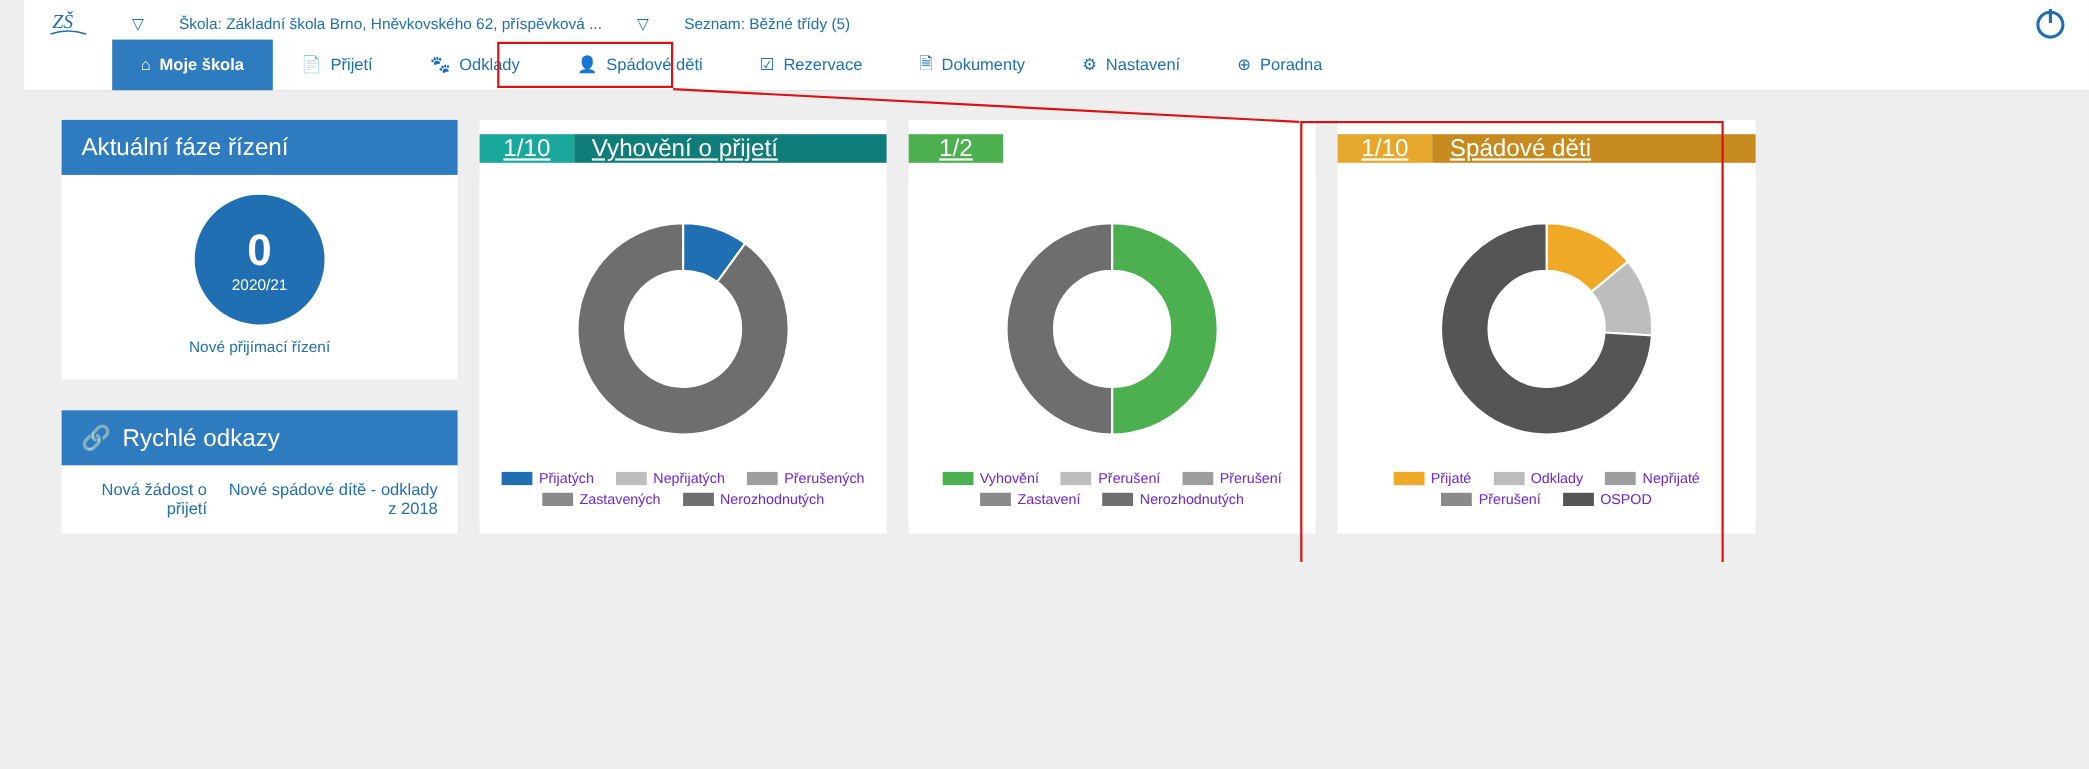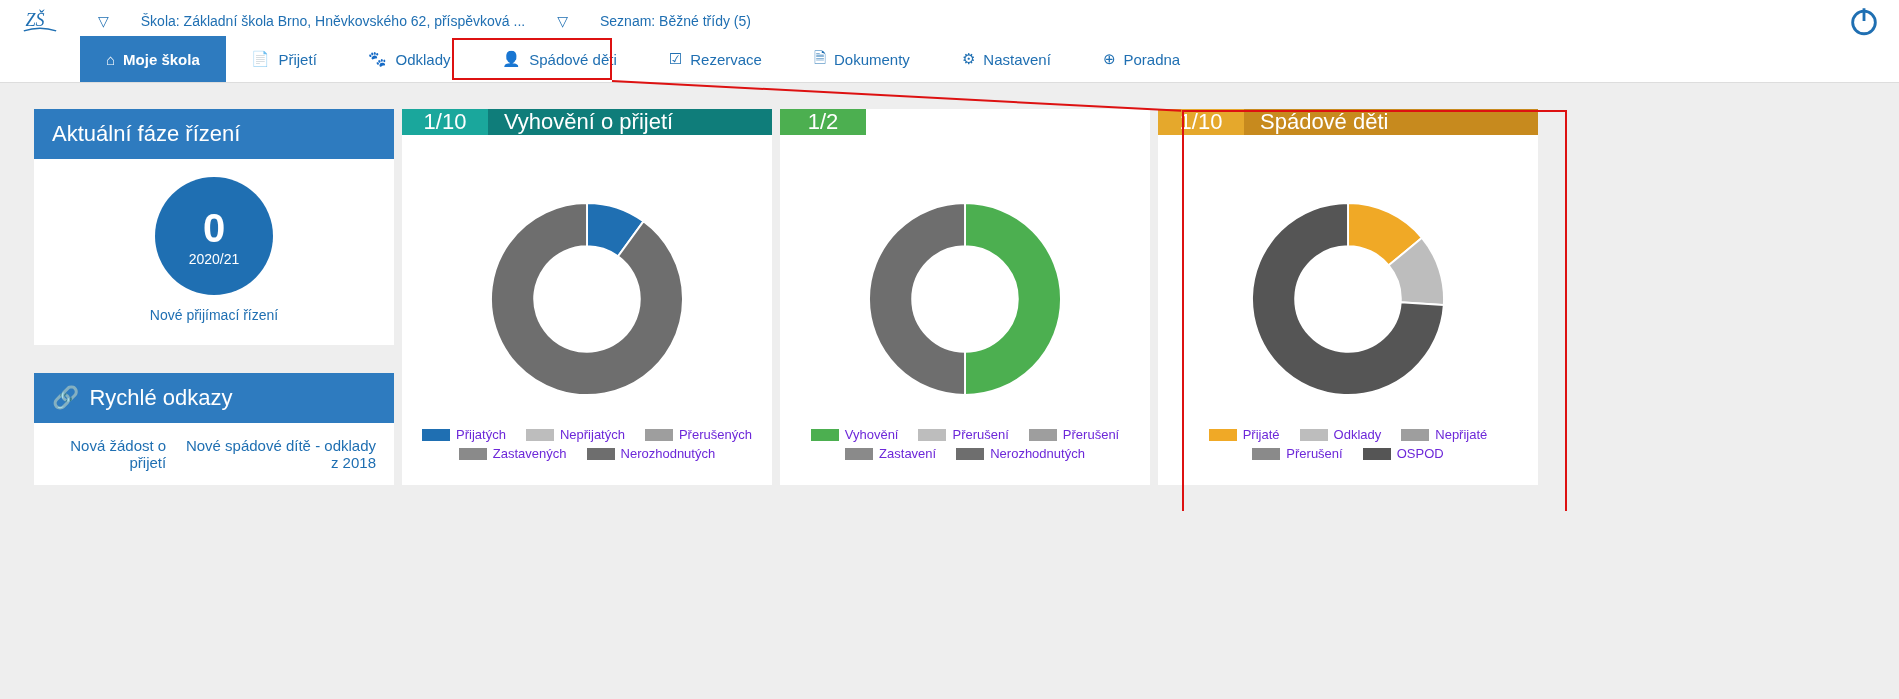--- a/index.html
+++ b/index.html
@@ -14,41 +14,41 @@
   .crumb-dd { color: #1f6fb2; padding: 4px 14px; display: flex; align-items: center; gap: 10px; cursor: pointer; }
   .crumb-caret { color: #1f6fb2; padding: 0 18px; }
   
   .power { width: 70px; display:flex; align-items:center; justify-content:center; }
   .power svg { width: 34px; height: 34px; stroke: #1f6fb2; }
   
   .topbar-row2 { display: flex; align-items: stretch; height: 46px; padding-left: 80px; }
   .nav-item { display: flex; align-items: center; gap: 8px; padding: 0 26px; color: #1f6fb2; font-size: 15px; cursor: pointer; }
   .nav-item.active { background: #2e7bbf; color: #fff; font-weight: bold; }
   
-  .content { display: flex; gap: 8px; padding: 26px 34px; }
+  .content { display: flex; gap: 20px; padding: 26px 34px; }
   
   .card { background: #fff; }
   
   .col-left { width: 360px; display:flex; flex-direction:column; gap: 28px; }
   .col-chart { width: 370px; }
   .col-chart.last { width: 380px; }
   
   .phase-card { }
   .phase-header { background: #2e7bbf; color:#fff; padding: 12px 18px; font-size: 22px; }
   .phase-body { padding: 18px 0 22px 0; display:flex; flex-direction:column; align-items:center; gap: 12px; }
   .phase-circle { width: 118px; height:118px; border-radius:50%; background:#1f6fb2; color:#fff; display:flex; flex-direction:column; align-items:center; justify-content:center; }
   .phase-circle .num { font-size: 40px; font-weight:bold; }
   .phase-circle .yr { font-size: 14px; }
   .phase-link { color:#1f6fb2; font-size: 14px; cursor:pointer; }
   
   .quick-card .quick-header { background:#2e7bbf; color:#fff; padding: 12px 18px; font-size: 22px; display:flex; align-items:center; gap:10px; }
   .quick-body { padding: 14px 18px; display:flex; flex-direction:row; gap: 10px; text-align: right; }
   .quick-body a { color:#1f6fb2; font-size: 15px; cursor:pointer; text-decoration:none; }
   
-  .chart-header { display:flex; height: 52px; color:#fff; align-items:flex-start; }
+  .chart-header { display:flex; height: 52px; color:#fff; align-items:center;text-decoration:underline; }
   .chart-header .frac { width: 86px; display:flex; align-items:center; justify-content:center; font-size: 22px; }
   .chart-header .ttl { flex:1; display:flex; align-items:center; padding-left: 16px; font-size: 22px; }
   
   .teal .frac { background:#1aa79c; }
   .teal .ttl  { background:#0f7d7a; }
   .green .frac { background:#4caf50; }
   .green .ttl  { background:#2e8b3d; }
   .orange .frac { background:#e5a82c; }
   .orange .ttl  { background:#c78a1e; }
   
@@ -57,21 +57,21 @@
   .donut { width: 240px; height:240px; }
   
   .legend { display:flex; flex-wrap:wrap; justify-content:center; gap: 4px 20px; margin-top: 8px; font-size: 13px; color:#6d28d9; }
   .legend-item { display:flex; align-items:center; gap:6px; }
   .legend-item .sw { width: 28px; height: 12px; }
   
   
   .annot { position:absolute; border: 2px solid #d11; pointer-events:none; }
   .annot-line { position:absolute; background:#d11; height:2px; pointer-events:none; }
   
-  .container { position: relative; }
+  .container { position: relative; padding-left: 22px; }
 </style>
 </head>
 <body>
 
 <div class="container">
 
 <div class="topbar">
   <div class="topbar-row1">
     <div class="logo">
       <svg viewBox="0 0 40 30">

